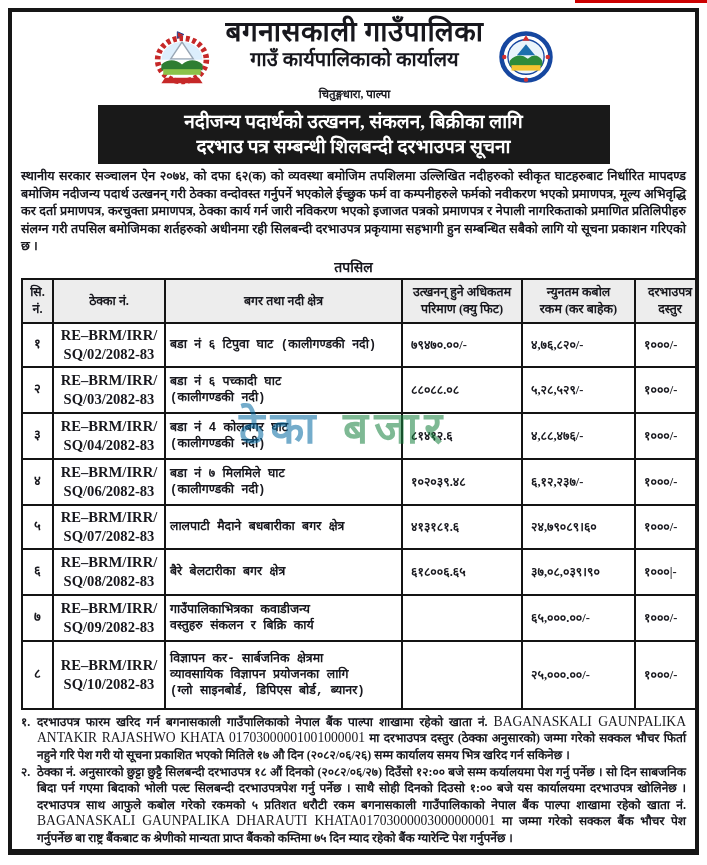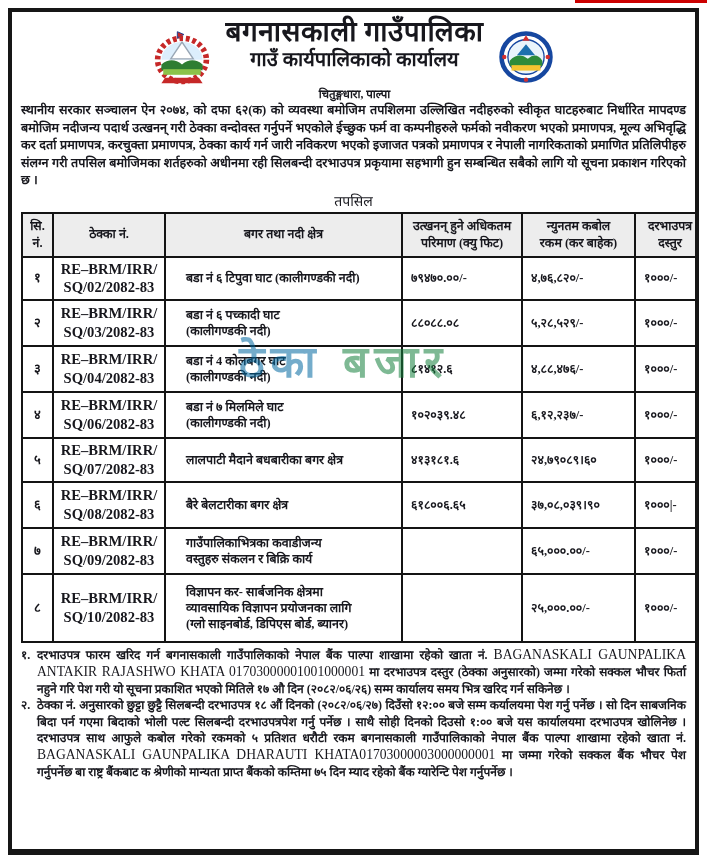--- a/index.html
+++ b/index.html
@@ -14,32 +14,32 @@
   .hdr-logos{flex:0 0 auto;}
   .hdr-text{text-align:center;}
   .muni-name{font-size:28px;font-weight:bold;line-height:1.05;letter-spacing:.5px;}
   .office-name{font-size:20px;font-weight:bold;line-height:1.15;margin-top:2px;}
   .addr{font-size:11.5px;font-weight:bold;margin-top:15px;}
   
   .banner{width:500px;margin:3px auto 4px auto;padding:5px 6px;text-align:center;
           color:#fff;background:#191919;font-weight:bold;font-size:19px;line-height:1.3;}
   .publine{text-align:center;font-weight:bold;font-size:13px;margin:2px 0 2px 0;}
   .intro{font-size:12.6px;font-weight:bold;text-align:justify;line-height:17.5px;}
-  .tapasil{text-align:center;font-weight:normal;font-size:14px;margin:1px 0 2px 0;}
+  .tapasil{text-align:center;font-weight:bold;font-size:14px;margin:1px 0 2px 0;}
   
   .tablewrap{position:relative;}
   table{width:100%;border-collapse:collapse;table-layout:fixed;}
   th,td{border:2px solid #141414;padding:2px 6px;vertical-align:middle;box-sizing:border-box;}
   th{background:#ededed;font-weight:bold;font-size:12.4px;text-align:center;
      white-space:pre-line;line-height:1.35;height:44px;}
   td{font-size:12.4px;font-weight:bold;line-height:1.3;}
   td.c-sn{text-align:center;font-size:13px;}
   td.c-contract{font-family:"Liberation Serif",serif;font-weight:bold;font-size:14.6px;
                 text-align:center;white-space:pre-line;line-height:1.3;}
-  td.c-area{white-space:pre-line;padding-left:20px;}
+  td.c-area{white-space:pre-line;padding-left:4px;font-family:Liberation Mono, monospace;}
   td.c-qty,td.c-min,td.c-fee{padding-left:8px;}
   tr.h40{height:40px;} tr.h46{height:46px;} tr.h68{height:68px;}
   .watermark{position:absolute;left:185px;top:118px;font-size:44px;font-weight:bold;
              letter-spacing:6px;opacity:.55;pointer-events:none;white-space:nowrap;
              font-family:"DejaVu Sans",sans-serif;z-index:3;}
   
   .notes{margin-top:4px;}
   .note{display:flex;align-items:flex-start;font-size:12px;line-height:16.6px;}
   .note-num{flex:0 0 16px;font-weight:bold;}
   .note-text{flex:1;text-align:justify;}
@@ -78,20 +78,24 @@
           <polygon points="22,28 32,16 42,28" fill="#1d6fae"></polygon>
           <path d="M14 34 q10 -10 20 -2 q9 -8 16 2 l0 6 -36 0 z" fill="#2e8b3a"></path>
           <rect x="16" y="39" width="32" height="6" fill="#f4c430"></rect>
           <circle cx="8" cy="30" r="2.4" fill="#d32f2f"></circle>
           <circle cx="56" cy="30" r="2.4" fill="#d32f2f"></circle>
           <circle cx="32" cy="55" r="2.4" fill="#d32f2f"></circle>
         </svg>
       </div>
     </div>
 
+    <div class="banner" style="background: rgb(25, 25, 25); color: rgb(255, 255, 255);">
+      <div>नदीजन्य पदार्थको उत्खनन, संकलन, बिक्रीका लागि</div>
+      <div>दरभाउ पत्र सम्बन्धी शिलबन्दी दरभाउपत्र सूचना</div>
+    </div>
 
 
     <div class="intro">स्थानीय सरकार सञ्चालन ऐन २०७४, को दफा ६२(क) को व्यवस्था बमोजिम तपशिलमा उल्लिखित नदीहरुको स्वीकृत घाटहरुबाट निर्धारित मापदण्ड बमोजिम नदीजन्य पदार्थ उत्खनन् गरी ठेक्का वन्दोवस्त गर्नुपर्ने भएकोले ईच्छुक फर्म वा कम्पनीहरुले फर्मको नवीकरण भएको प्रमाणपत्र, मूल्य अभिवृद्धि कर दर्ता प्रमाणपत्र, करचुक्ता प्रमाणपत्र, ठेक्का कार्य गर्न जारी नविकरण भएको इजाजत पत्रको प्रमाणपत्र र नेपाली नागरिकताको प्रमाणित प्रतिलिपीहरु संलग्न गरी तपसिल बमोजिमका शर्तहरुको अधीनमा रही सिलबन्दी दरभाउपत्र प्रकृयामा सहभागी हुन सम्बन्धित सबैको लागि यो सूचना प्रकाशन गरिएको छ ।</div>
 
     <div class="tapasil">तपसिल</div>
 
     <div class="tablewrap">
       <div class="watermark"><span style="color: #0369a1; margin-left: 33px;">ठेका</span> <span style="color: #15803d;">बजार</span></div>
       <table>
         <colgroup>

